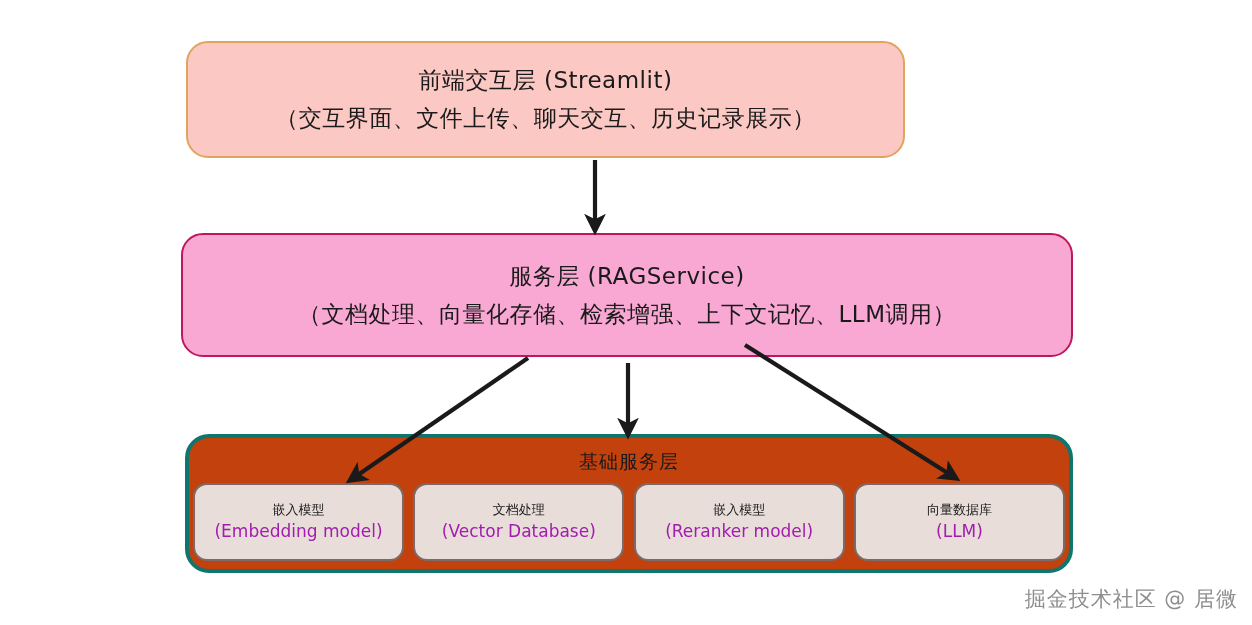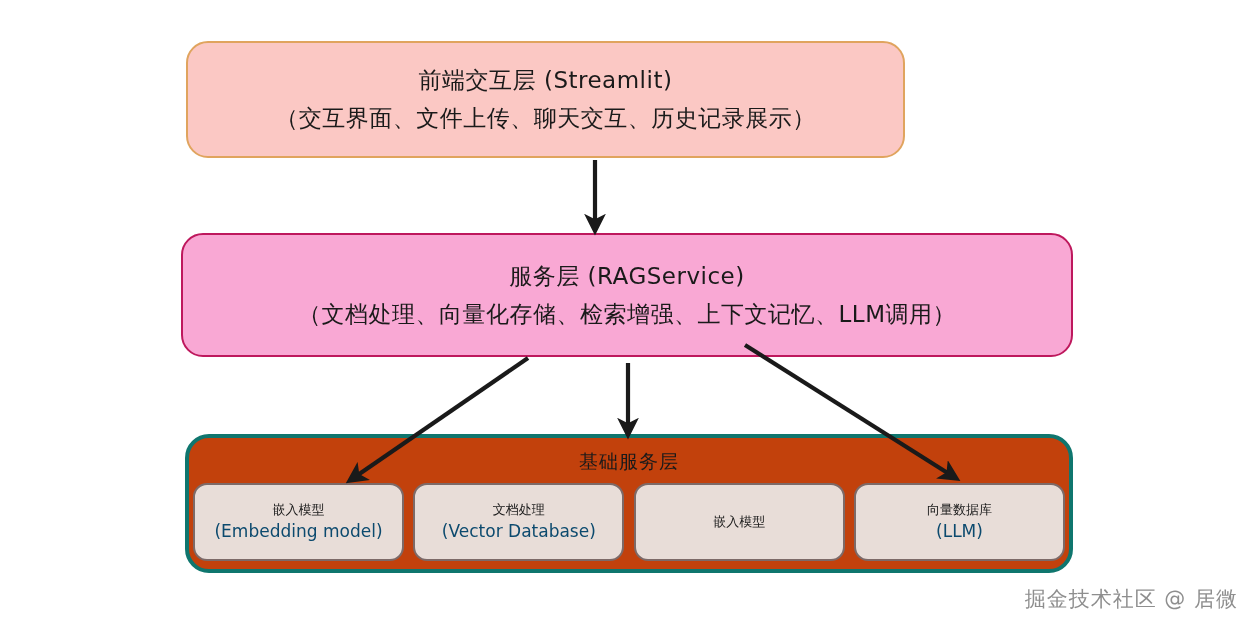--- a/index.html
+++ b/index.html
@@ -105,21 +105,21 @@
     justify-content: center;
     line-height: 1.25;
   }
   .component-cn {
     font-size: 13px;
     color: #1a1a1a;
     white-space: nowrap;
   }
   .component-en {
     font-size: 17px;
-    color: #0c4a6e;
+    color: #a21caf;
     white-space: nowrap;
     margin-top: 3px;
   }
 
   
   #arrow-svg {
     position: absolute;
     left: 0;
     top: 0;
     width: 1252px;
@@ -164,20 +164,21 @@
       <div class="component-en">(Embedding model)</div>
     </div>
 
     <div class="component-box">
       <div class="component-cn">文档处理</div>
       <div class="component-en">(Vector Database)</div>
     </div>
 
     <div class="component-box">
       <div class="component-cn">嵌入模型</div>
+      <div class="component-en">(Reranker model)</div>
     </div>
 
     <div class="component-box">
       <div class="component-cn">向量数据库</div>
       <div class="component-en">(LLM)</div>
     </div>
 
   </div>
 
   <svg id="arrow-svg" viewBox="0 0 1252 625">

